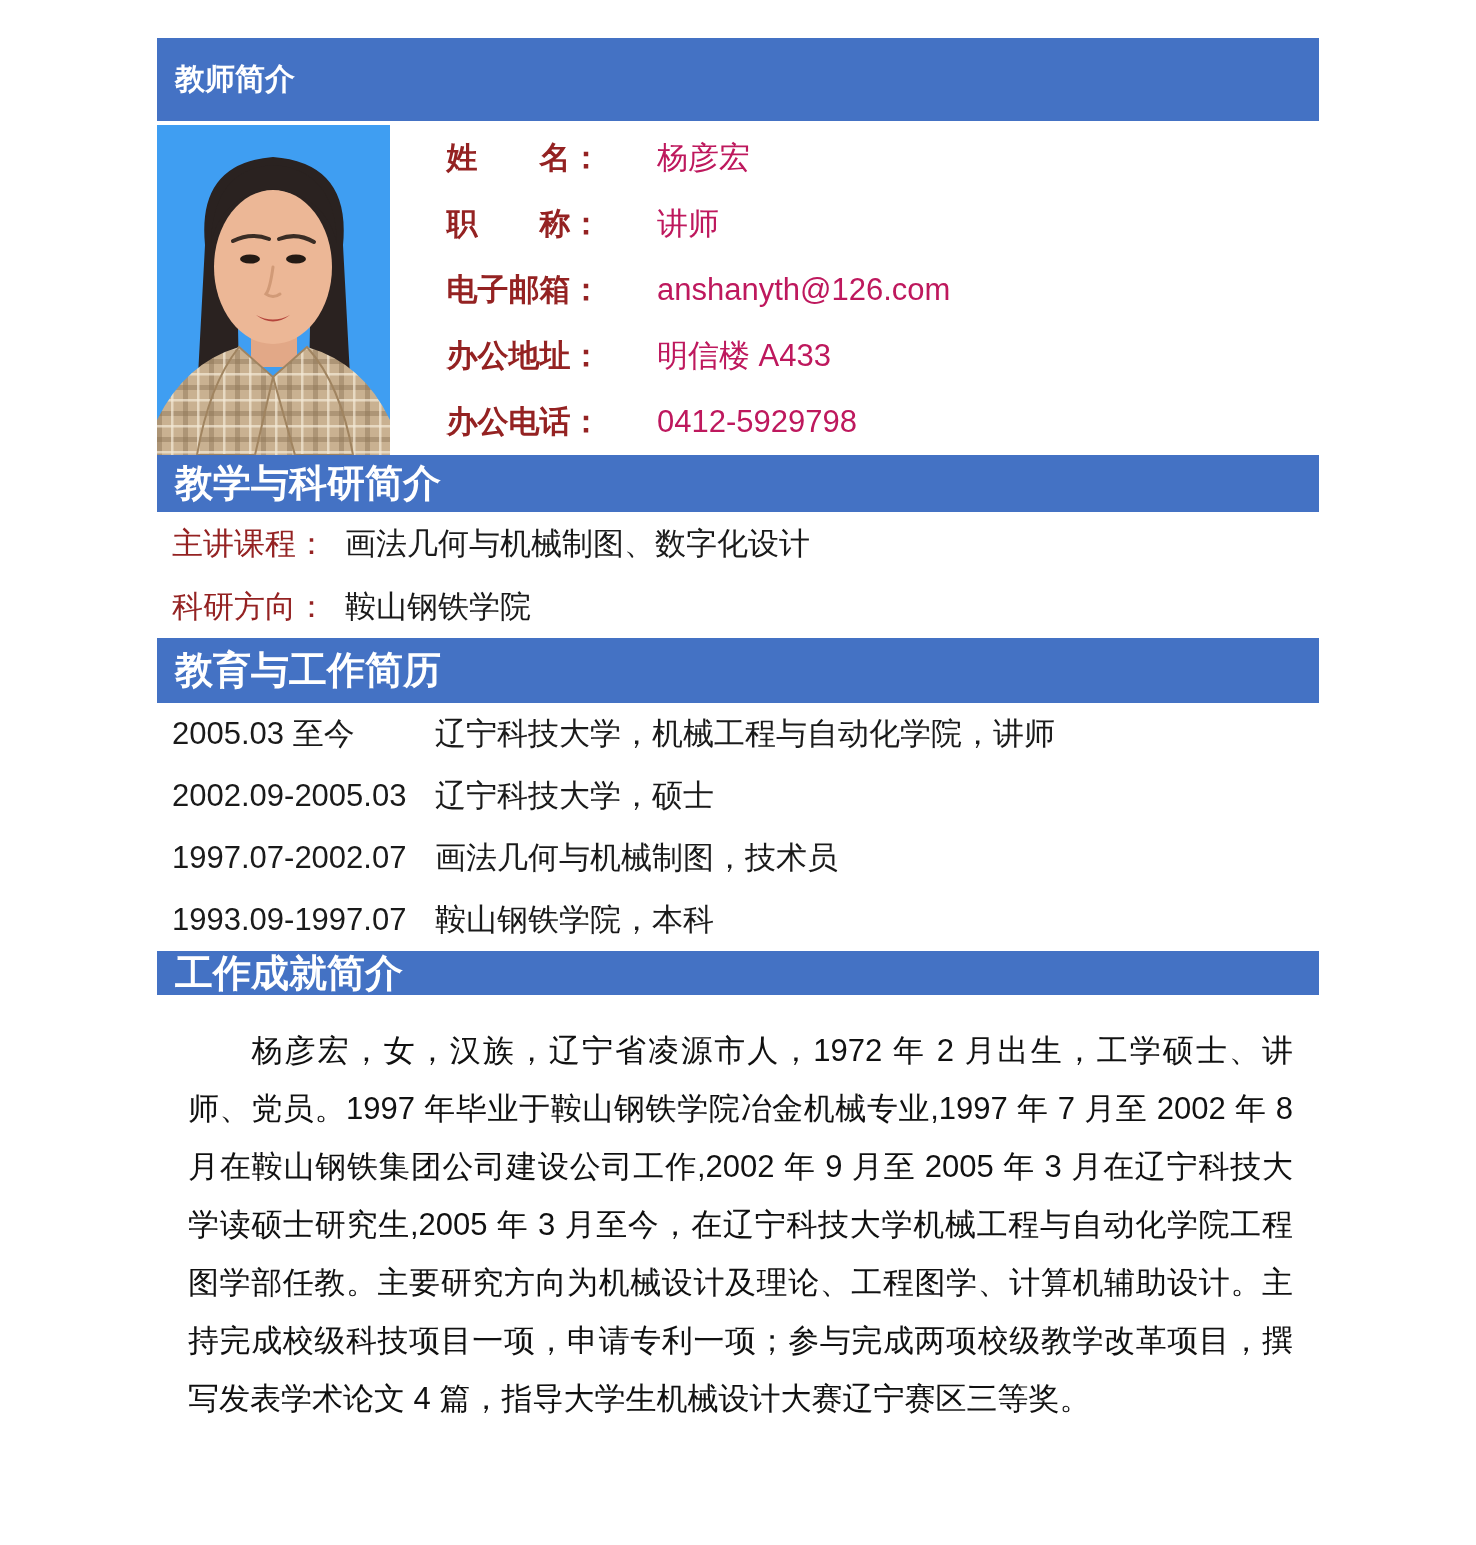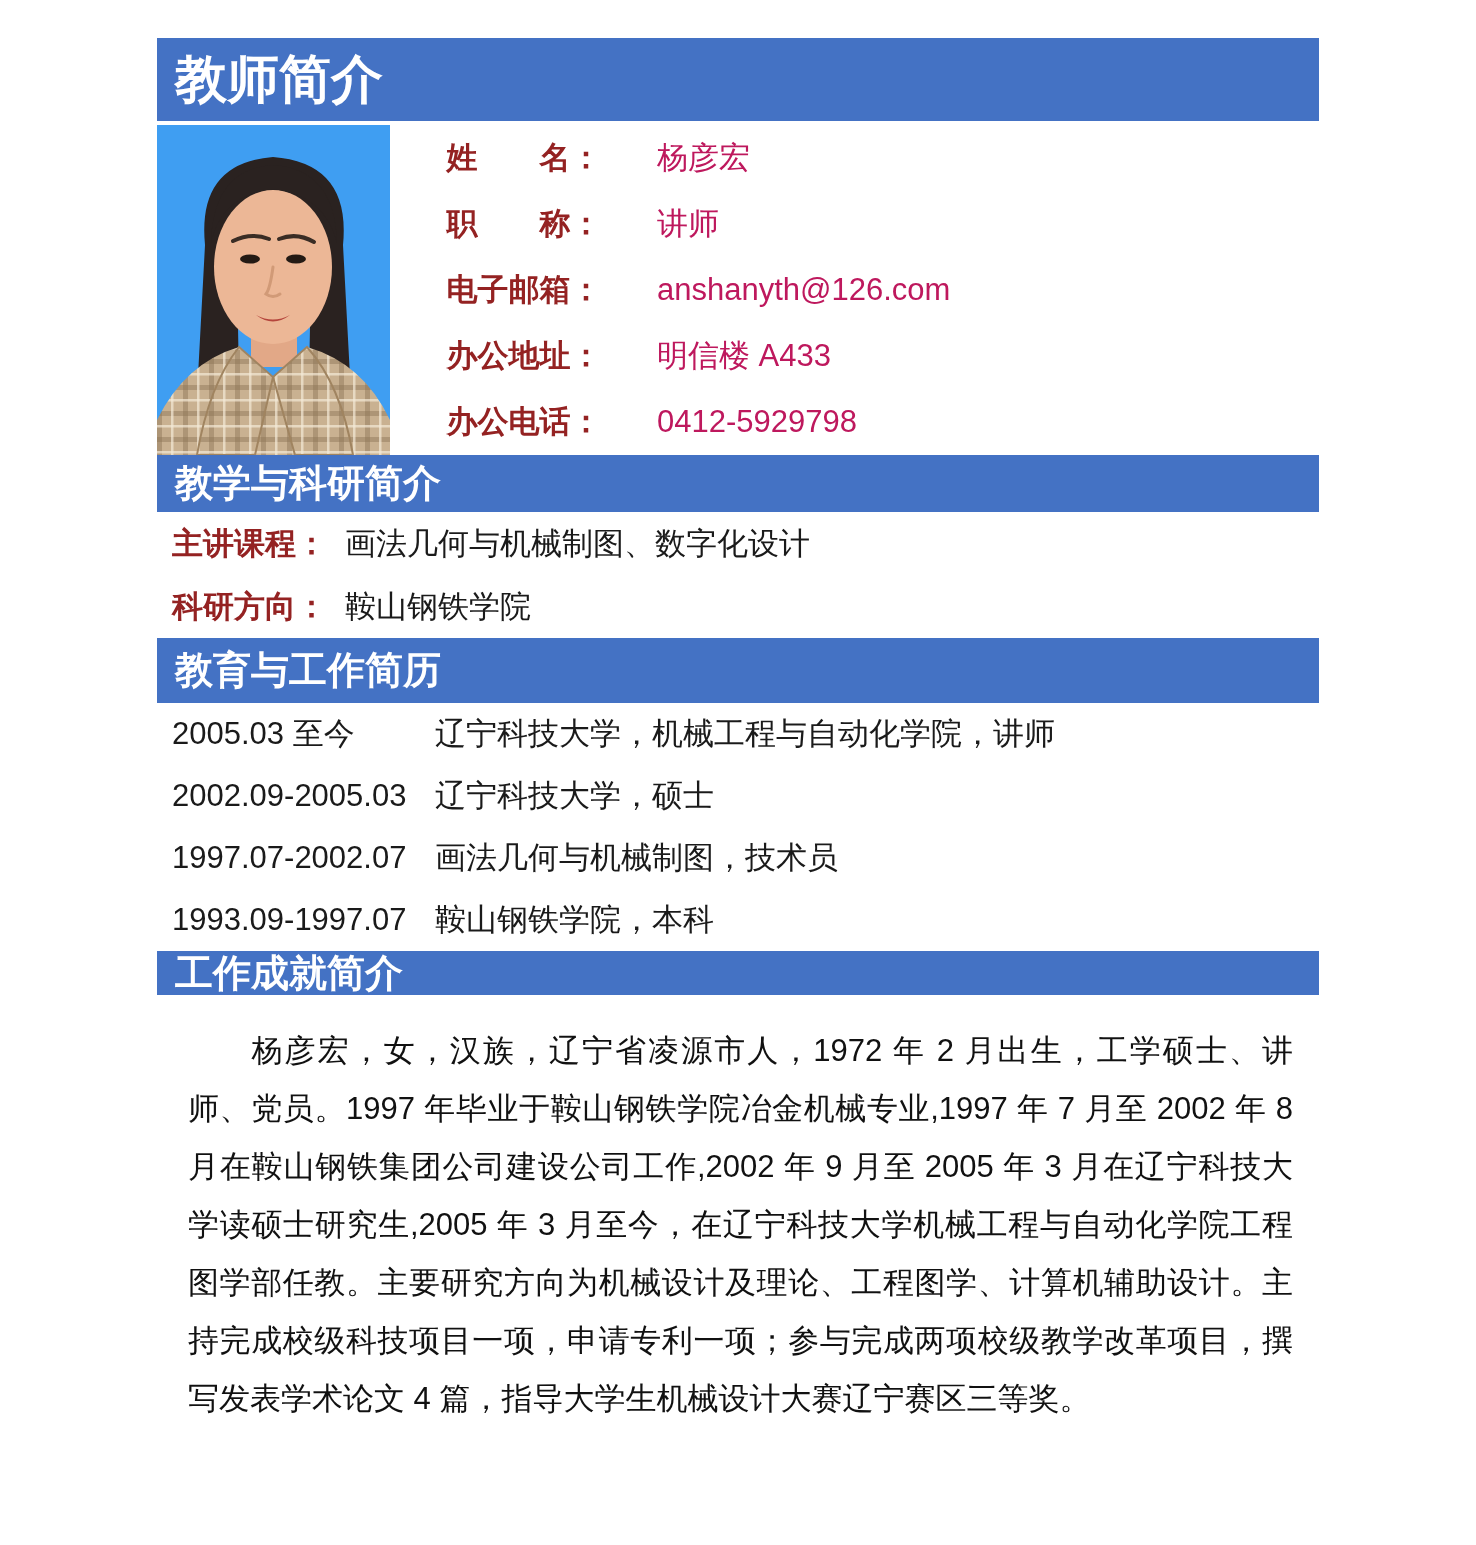--- a/index.html
+++ b/index.html
@@ -10,36 +10,36 @@
     color: #141414;
     position: relative;
   }
   .doc { position: absolute; left: 157px; top: 38px; width: 1162px; }
 
   .bar {
     background: #4472C4; color: #ffffff; font-weight: bold;
     display: flex; align-items: center;
     padding-left: 18px; box-sizing: border-box;
   }
-  .bar-main { height: 83px; font-size: 52px; }
+  .bar-main { height: 83px; font-size: 30px; }
   .bar-sub  { height: 57px; font-size: 38px; }
   .bar-sub2 { height: 65px; font-size: 38px; }
   .bar-sub3 { height: 44px; font-size: 38px; }
 
   .profile { display: flex; margin-top: 4px; height: 330px; }
   .photo-frame { width: 233px; height: 330px; flex: 0 0 233px; overflow: hidden; }
   .photo-frame svg { display: block; }
 
   .info { margin-left: 45px; display: flex; flex-direction: column; text-align: center; }
   .info-row { height: 66px; display: flex; align-items: center; font-size: 31px; }
   .info-label { color: #942222; font-weight: bold; width: 178px; white-space: pre; }
   .info-value { color: #be185d; margin-left: 44px; }
 
   .teach-row { height: 63px; display: flex; align-items: center; font-size: 31px; padding-left: 15px; }
-  .teach-label { color: #942222; font-weight: bold; }
+  .teach-label { color: #942222; font-weight: normal; }
   .teach-value { margin-left: 18px; color: #1a1a1a; }
 
   .edu-row { height: 62px; display: flex; align-items: center; font-size: 31px; padding-left: 15px; }
   .edu-period { width: 263px; flex: 0 0 263px; color: #1a1a1a; }
   .edu-desc { color: #1a1a1a; }
 
   .achv-text {
     font-size: 31px; line-height: 58px;
     text-align: justify; text-indent: 2.05em;
     padding: 11px 10px 0 15px; margin: 16px;

